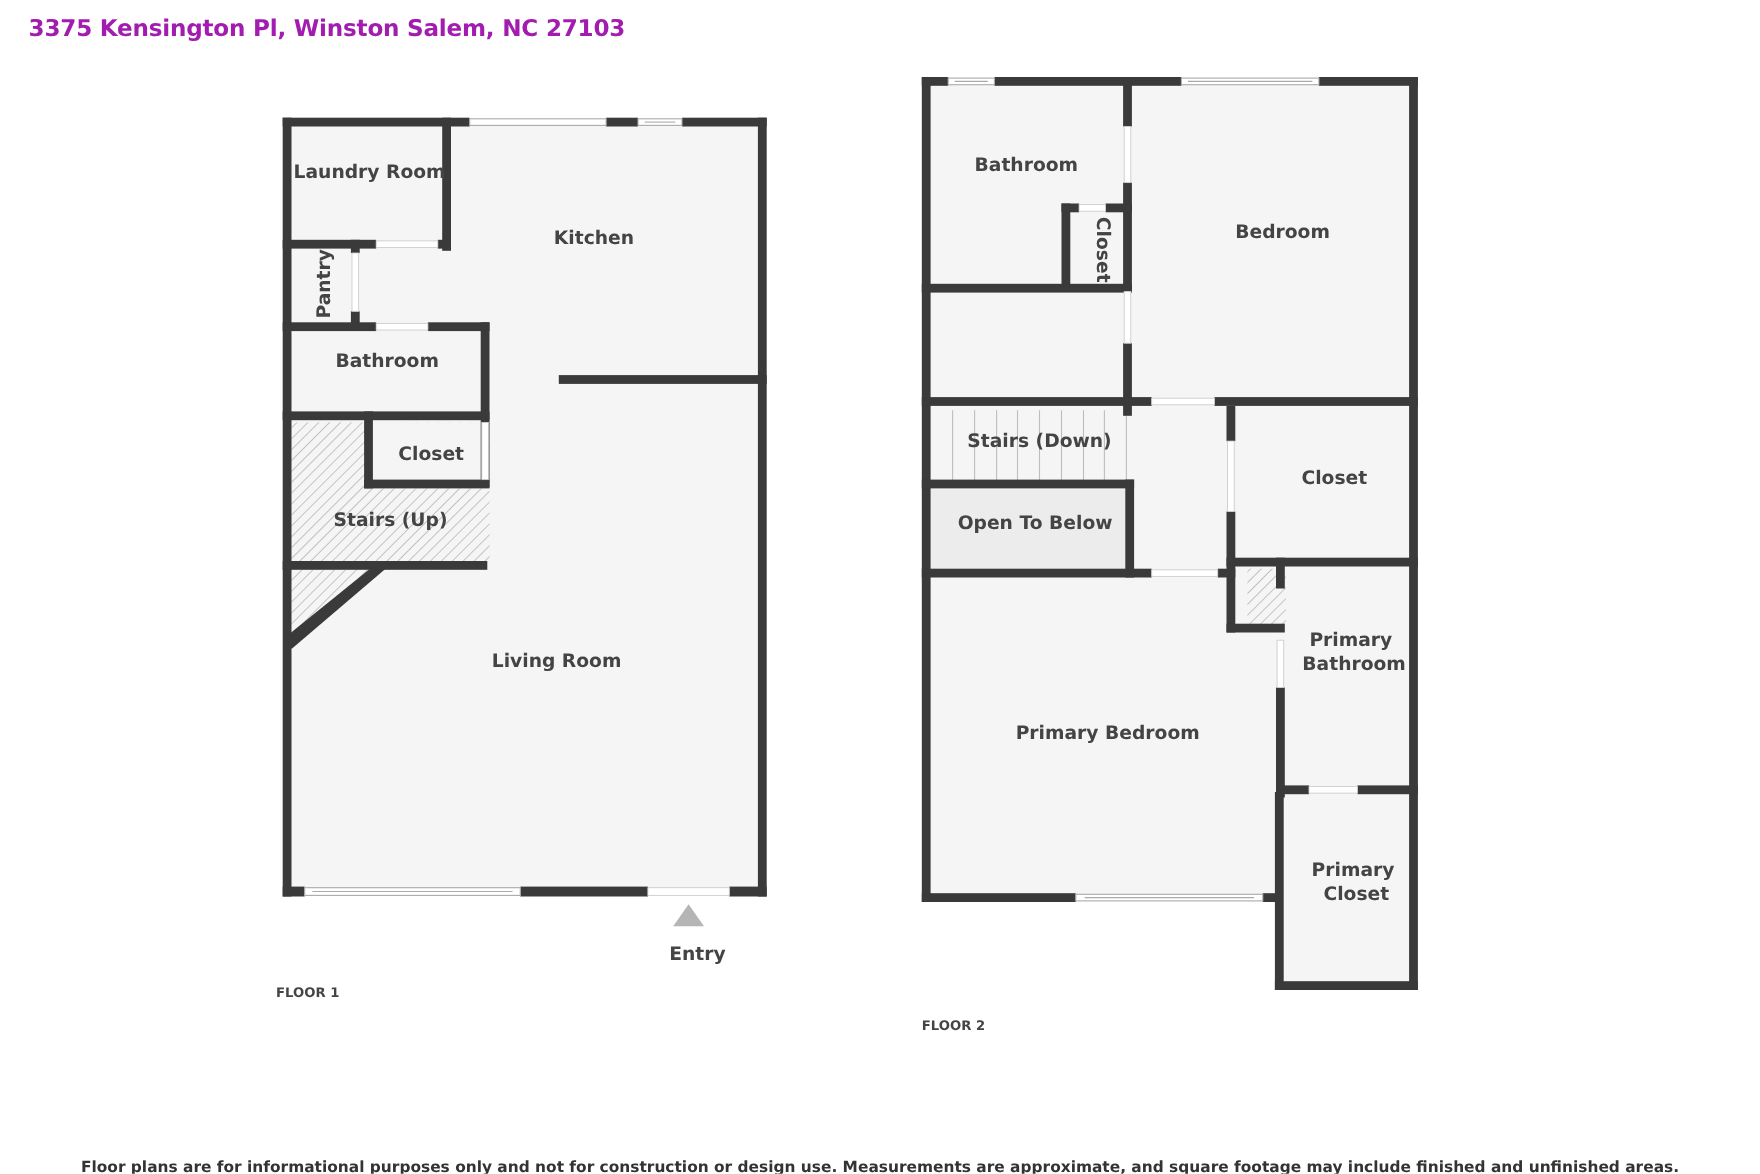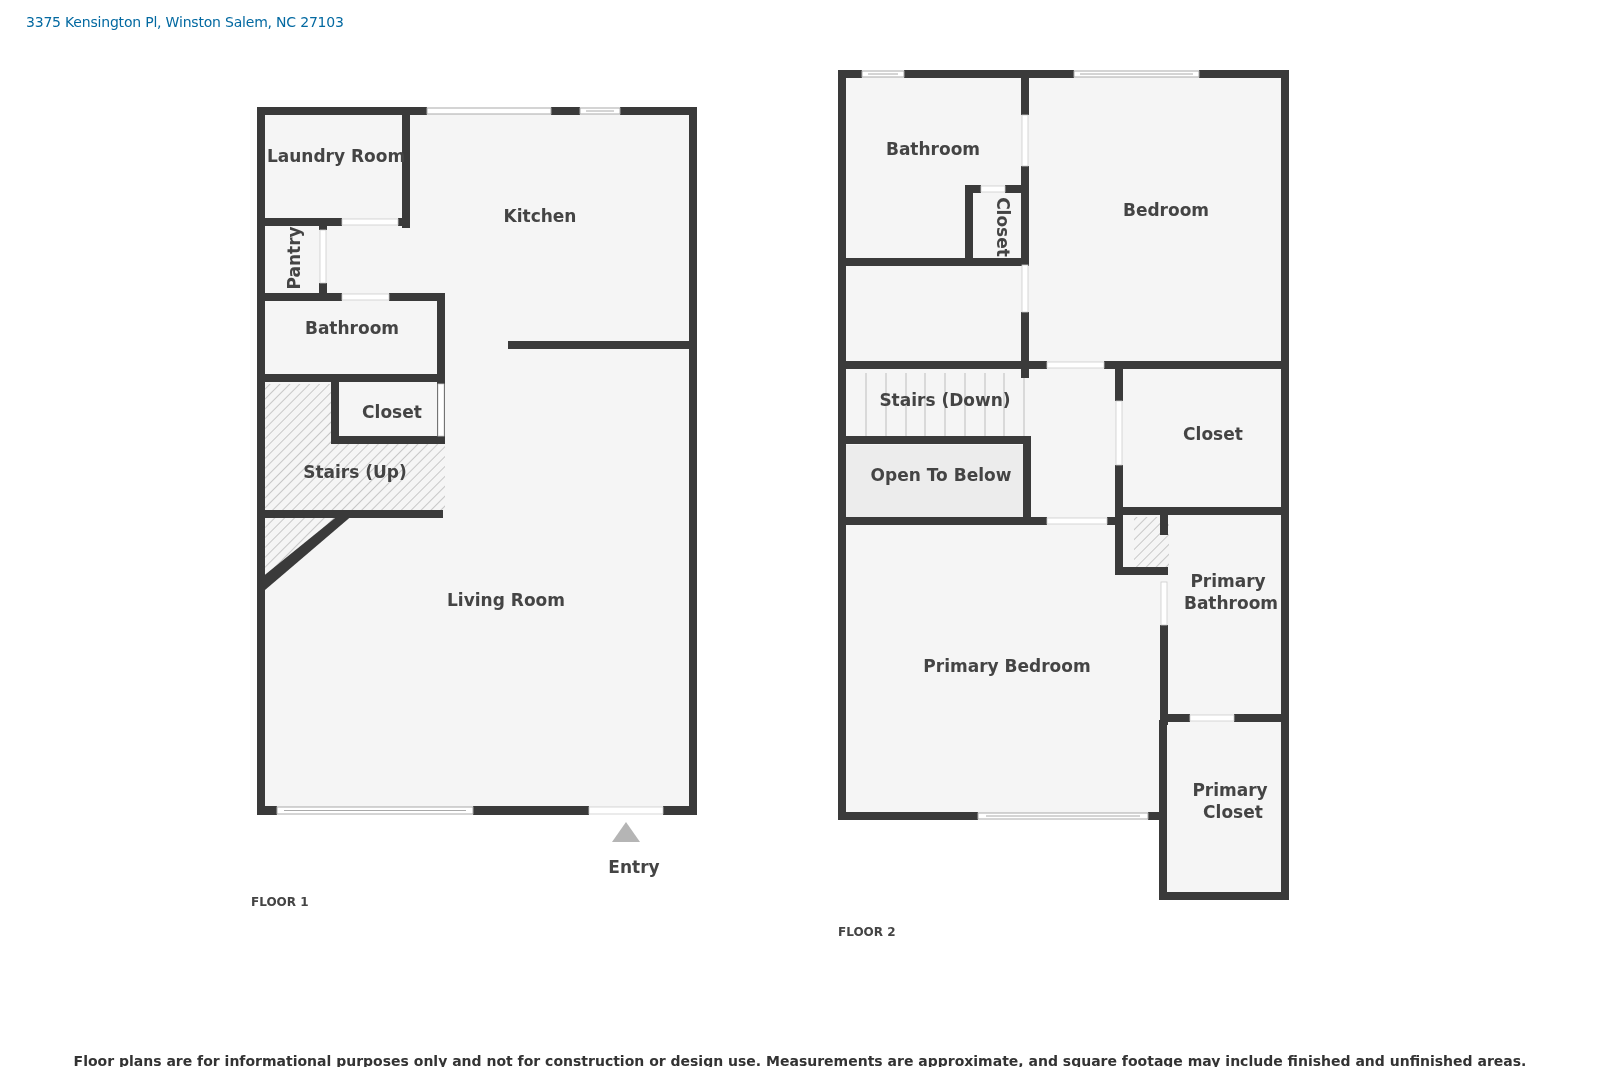--- a/index.html
+++ b/index.html
@@ -1,17 +1,17 @@
 <!DOCTYPE html>
 <html><head>
 <meta charset="utf-8">
 <style>
   html,body{margin:0;padding:0;background:#ffffff;}
   body{width:1600px;height:1067px;position:relative;overflow:hidden;font-family:"DejaVu Sans","Liberation Sans",sans-serif;color:#3d3d3d;}
-  .title{position:absolute;left:26px;top:14px;font-size:14px;font-weight:normal;color:#0369a1;letter-spacing:-0.2px;}
+  .title{position:absolute;left:26px;top:14px;font-size:21px;font-weight:bold;color:#a21caf;letter-spacing:-0.2px;}
   svg{position:absolute;left:0;top:0;}
   .lbl{font-family:"DejaVu Sans","Liberation Sans",sans-serif;font-weight:bold;fill:#444;font-size:17px;}
   .floor-lbl{font-family:"DejaVu Sans","Liberation Sans",sans-serif;font-weight:bold;fill:#444;font-size:12px;}
   .footer{position:absolute;left:0;width:1600px;top:1053px;text-align:center;font-size:14px;font-weight:bold;color:#333;}
 </style>
 </head>
 <body>
 
 <div class="title">3375 Kensington Pl, Winston Salem, NC 27103</div>
 

